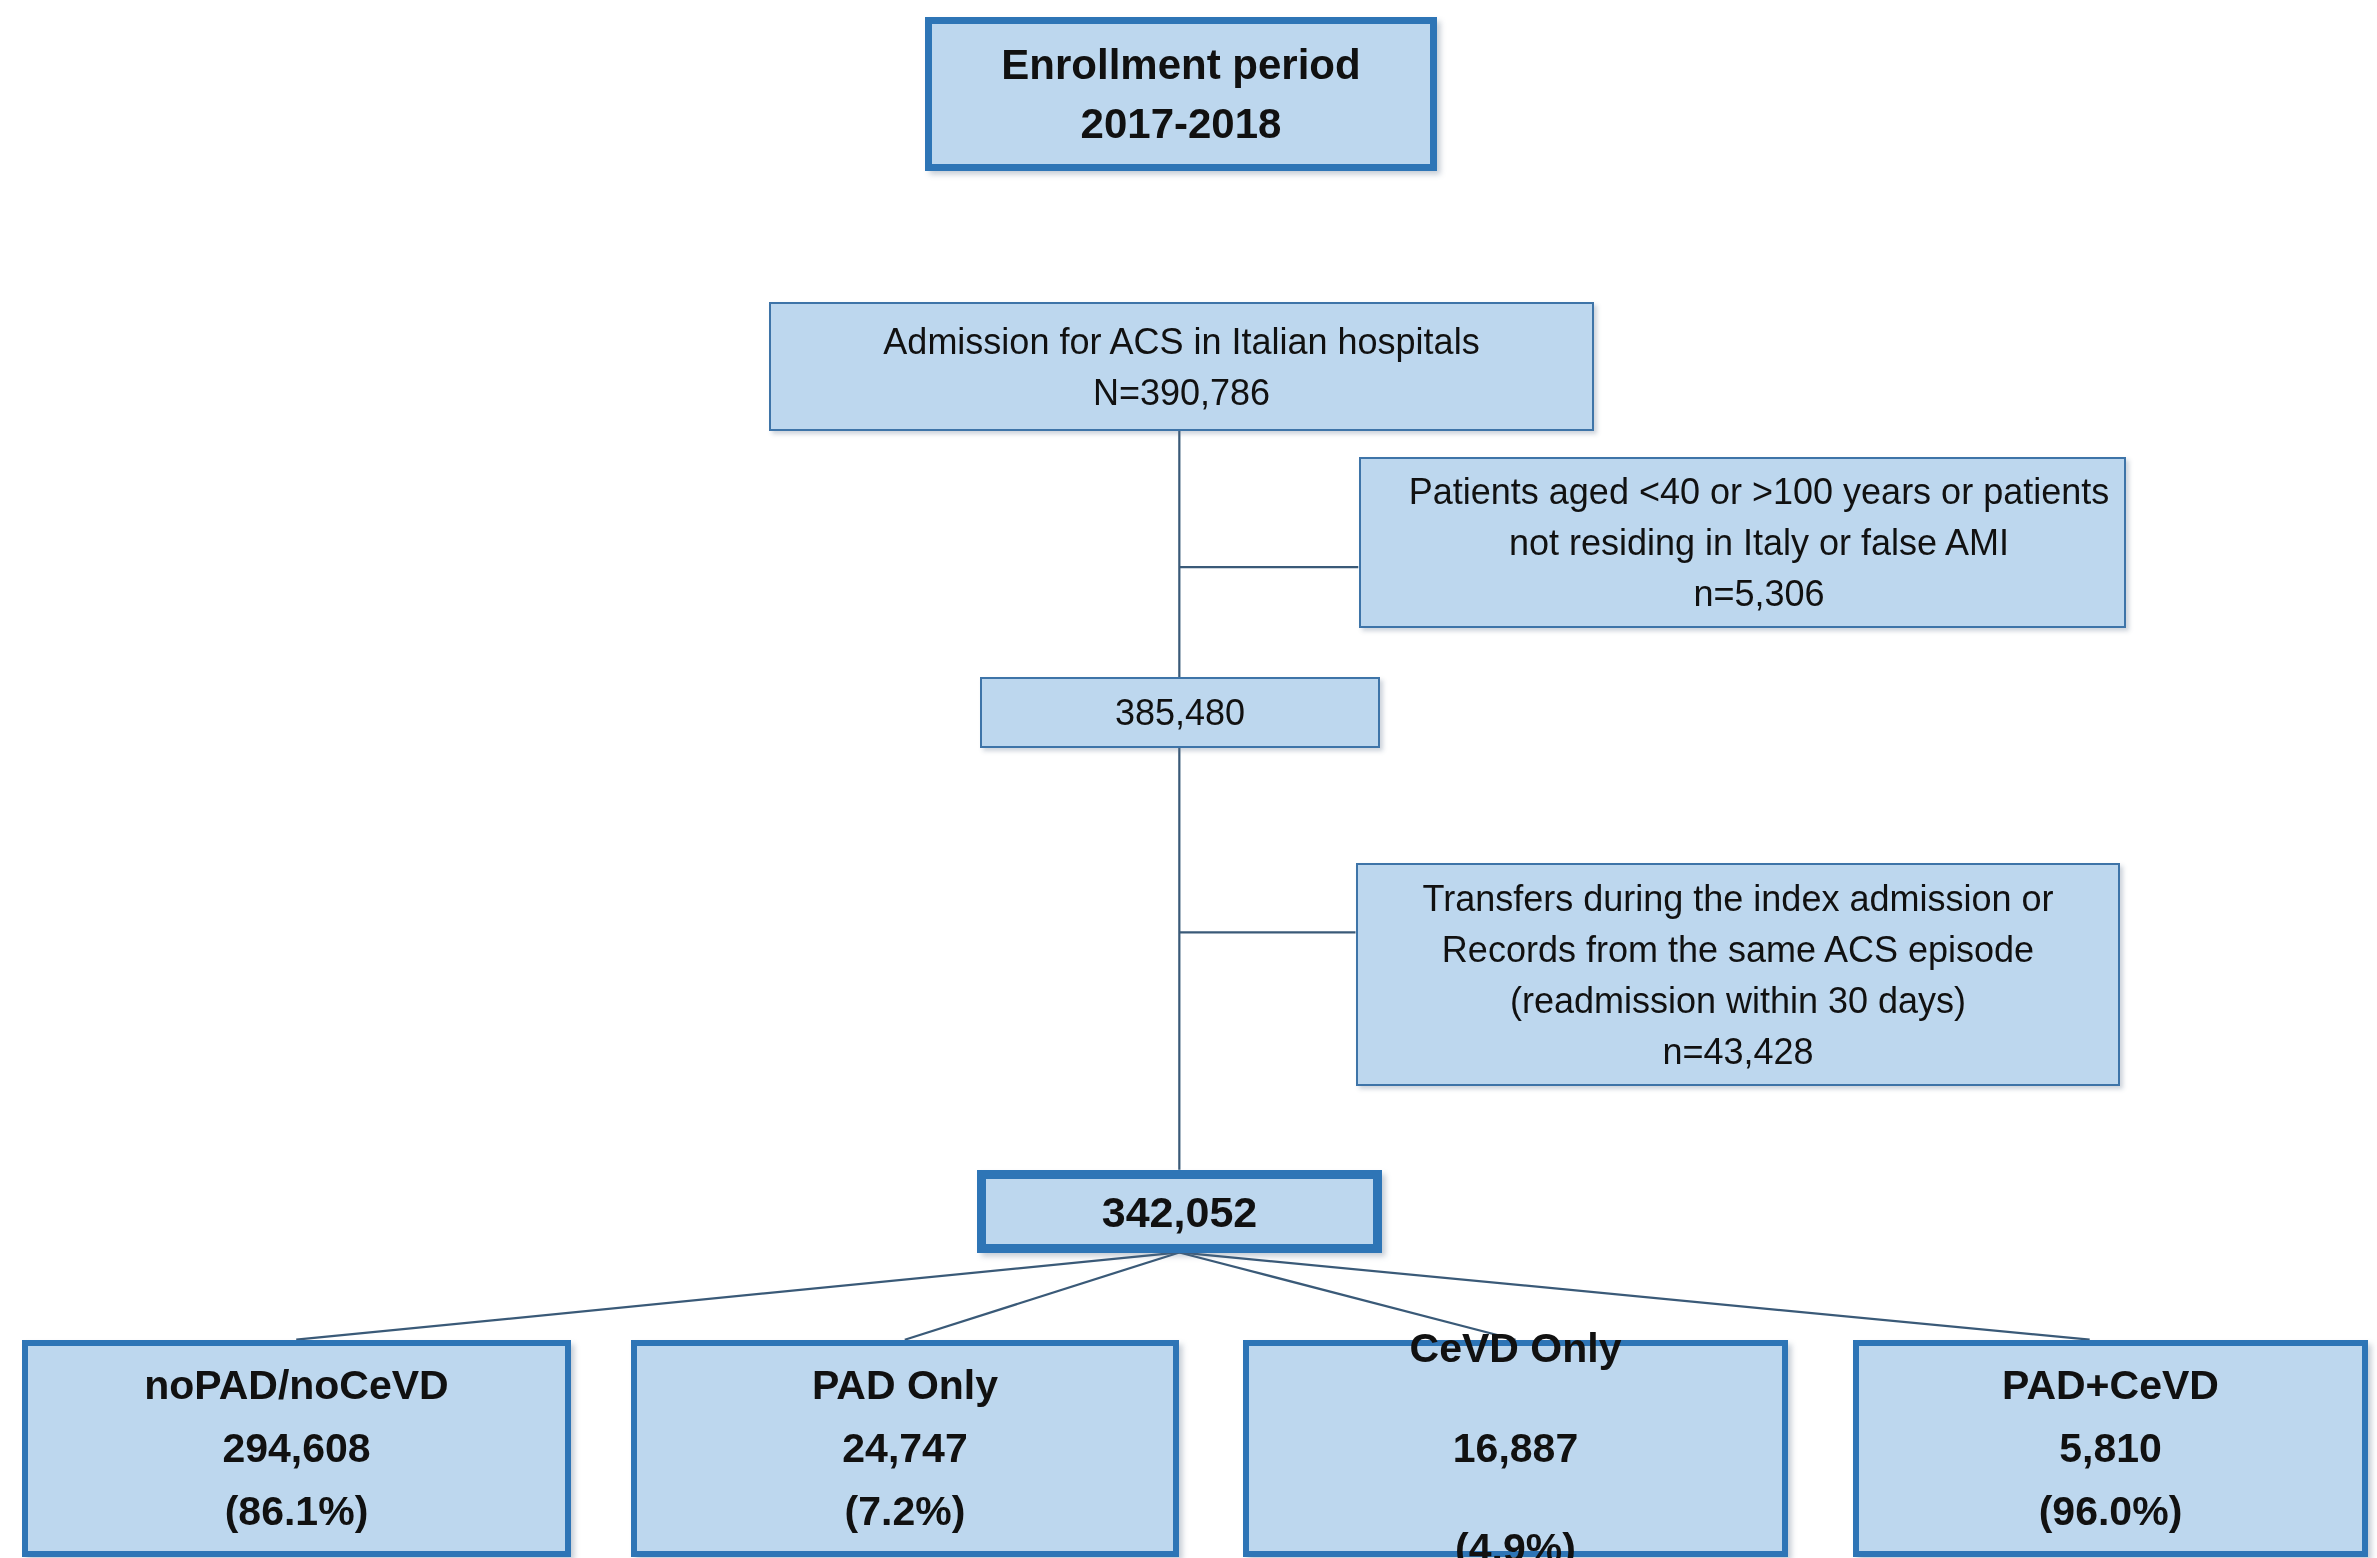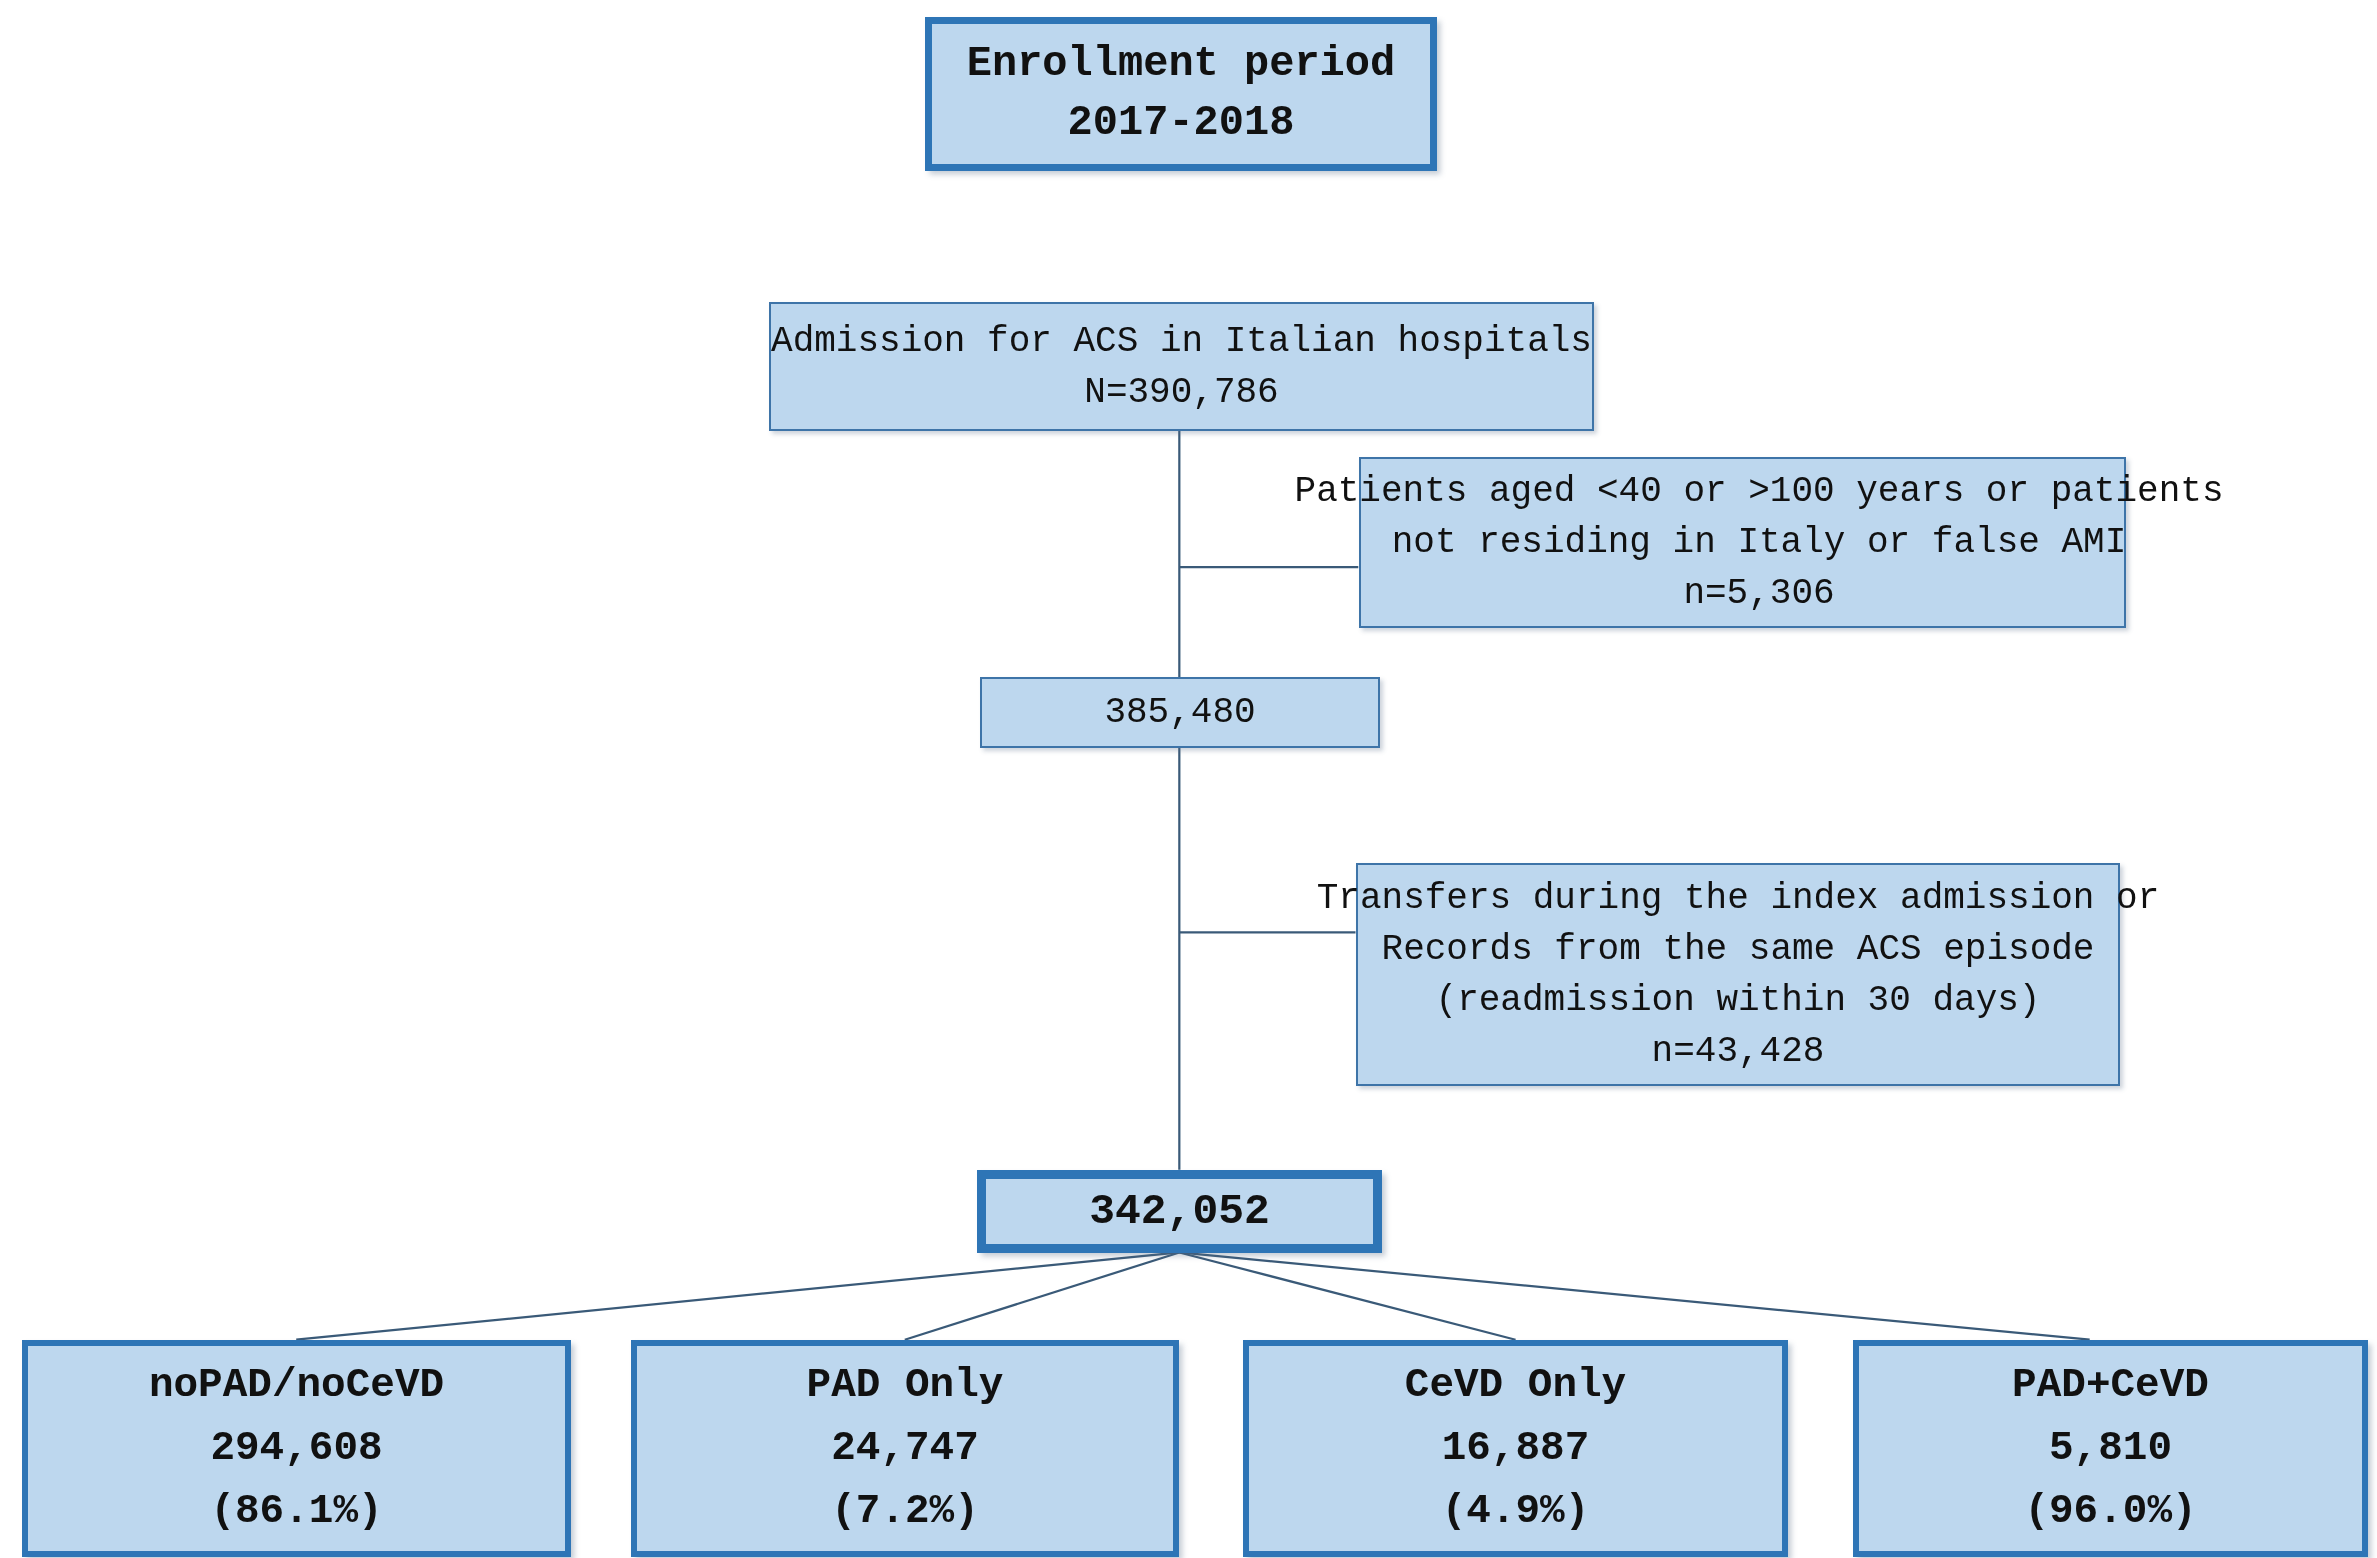--- a/index.html
+++ b/index.html
@@ -13,21 +13,21 @@
   html, body {
     margin: 0;
     padding: 0;
     background: var(--background);
   }
   .canvas {
     position: relative;
     width: 2377px;
     height: 1559px;
     background: var(--background);
-    font-family: Liberation Mono, monospace;
+    font-family: Liberation Sans, sans-serif;
     color: var(--text);
     overflow: hidden;
   }
   .connectors {
     position: absolute;
     left: 0; top: 0;
     width: 2377px;
     height: 1559px;
     z-index: 0;
   }
@@ -70,21 +70,21 @@
   .box-admission      { left: 769px; top: 302px;  width: 825px; height: 129px; }
   .box-exclusion-age  { left: 1359px; top: 457px;  width: 767px; height: 171px; padding-left: 33px; }
   .box-count-385480   { left: 980px; top: 677px; width: 400px;  height: 71px; }
   .box-exclusion-transfers { left: 1356px; top: 834px; width: 764px; height: 223px; margin-top: 29px; }
   .box-count-342052   { left: 977px; top: 1170px; width: 405px;  height: 83px; border-width: 9px; }
   .box-count-342052 .line { font-size: 43px; line-height: 56px; }
   .bottom-box         { top: 1340px; height: 217px; border-width: 6.7px; }
   .bottom-box .line   { font-size: 41px; line-height: 63px; }
   .box-group-1 { left: 22px;   width: 549px; }
   .box-group-2 { left: 631px; width: 548px; }
-  .box-group-3 { left: 1243px; width: 545px; }
+  .box-group-3 { left: 1243px; width: 545px; gap: 37px; }
   .box-group-4 { left: 1853px; width: 515px; }
 </style>
 </head>
 <body>
 
 <div class="canvas">
 
   <svg class="connectors" viewBox="0 0 4277 2804" xmlns="http://www.w3.org/2000/svg">
     <line x1="2122" y1="750" x2="2122" y2="1218"></line>
     <line x1="2122" y1="1020" x2="2444" y2="1020"></line>

